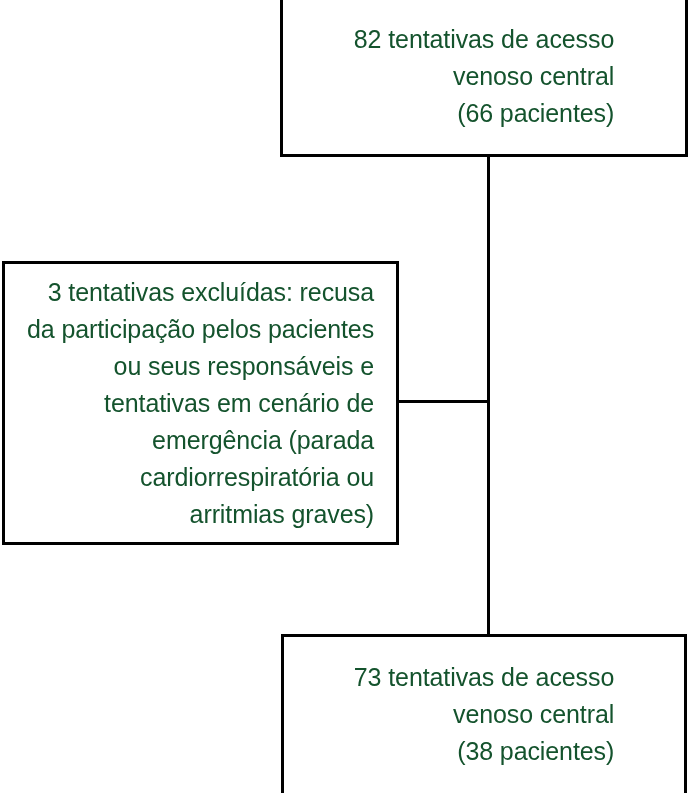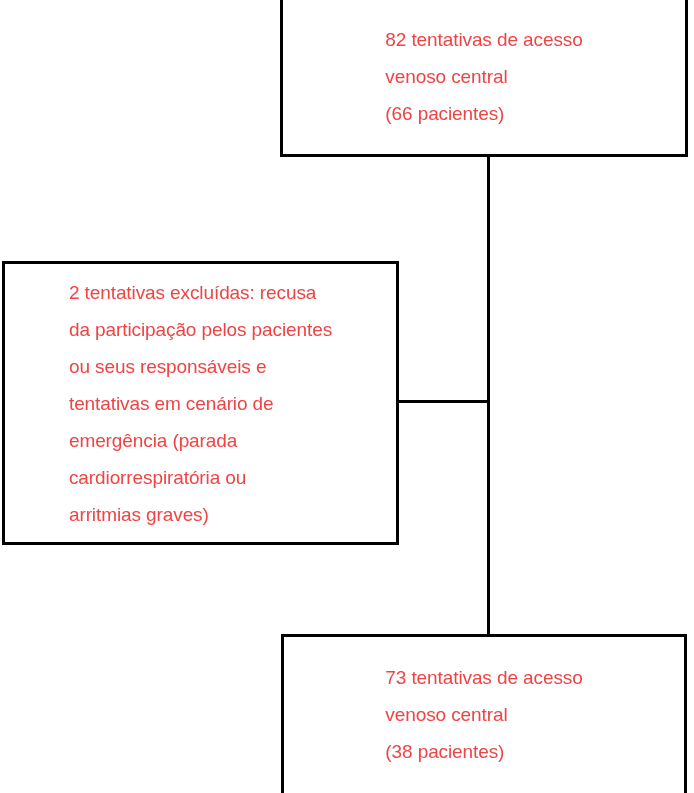--- a/index.html
+++ b/index.html
@@ -22,23 +22,23 @@
     box-sizing: border-box;
     border: 3px solid #000000;
     background: #ffffff;
     display: flex;
     flex-direction: column;
     align-items: center;
     justify-content: center;
     z-index: 2;
   }
   .node-text {
-    text-align: left;
-    color: #ef4444;
-    font-size: 19px;
+    text-align: right;
+    color: #14532d;
+    font-size: 25px;
     line-height: 37px;
     letter-spacing: -0.1px;
     white-space: pre-line;
     padding: 0 10px;
   }
   
   #node-top {
     left: 280px;
     top: -20px;
     width: 408px;
@@ -90,21 +90,21 @@
     <div class="node-text">82 tentativas de acesso
 venoso central
 (66 pacientes)</div>
   </div>
 
   <div class="connector" id="connector-vertical-main"></div>
 
   <div class="connector" id="connector-horizontal-excluded"></div>
 
   <div class="node-box" id="node-excluded">
-    <div class="node-text">2 tentativas excluídas: recusa
+    <div class="node-text">3 tentativas excluídas: recusa
 da participação pelos pacientes
 ou seus responsáveis e
 tentativas em cenário de
 emergência (parada
 cardiorrespiratória ou
 arritmias graves)</div>
   </div>
 
   <div class="node-box" id="node-bottom">
     <div class="node-text">73 tentativas de acesso

